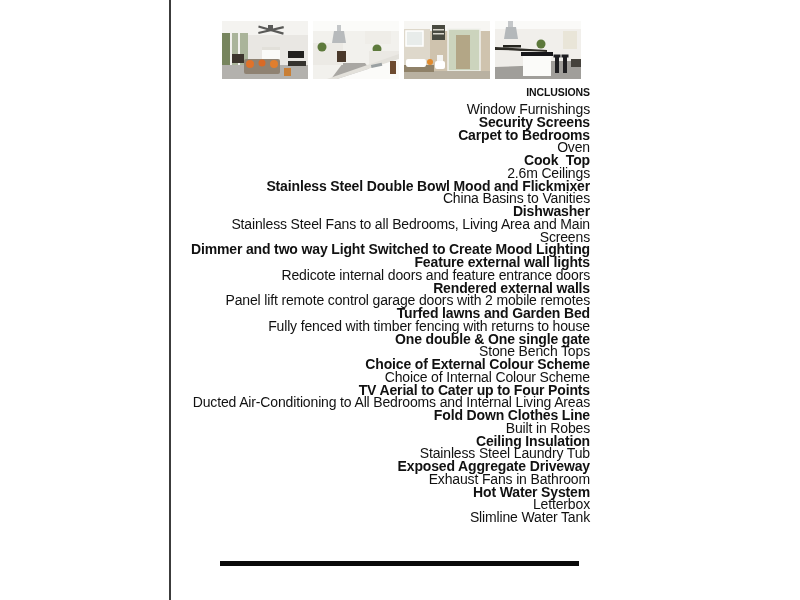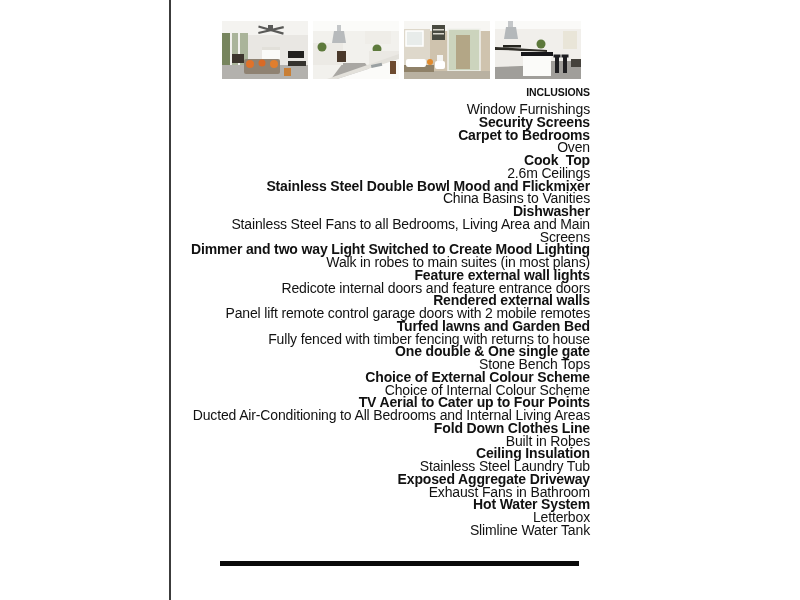--- a/index.html
+++ b/index.html
@@ -160,21 +160,20 @@
       <div class="item bold">Security Screens</div>
       <div class="item bold">Carpet to Bedrooms</div>
       <div class="item">Oven</div>
       <div class="item bold">Cook  Top</div>
       <div class="item">2.6m Ceilings</div>
       <div class="item bold">Stainless Steel Double Bowl Mood and Flickmixer</div>
       <div class="item">China Basins to Vanities</div>
       <div class="item bold">Dishwasher</div>
       <div class="item">Stainless Steel Fans to all Bedrooms, Living Area and Main Screens</div>
       <div class="item bold">Dimmer and two way Light Switched to Create Mood Lighting</div>
-      <div class="item">Walk in robes to main suites (in most plans)</div>
       <div class="item bold">Feature external wall lights</div>
       <div class="item">Redicote internal doors and feature entrance doors</div>
       <div class="item bold">Rendered external walls</div>
       <div class="item">Panel lift remote control garage doors with 2 mobile remotes</div>
       <div class="item bold">Turfed lawns and Garden Bed</div>
       <div class="item">Fully fenced with timber fencing with returns to house</div>
       <div class="item bold">One double &amp; One single gate</div>
       <div class="item">Stone Bench Tops</div>
       <div class="item bold">Choice of External Colour Scheme</div>
       <div class="item">Choice of Internal Colour Scheme</div>

